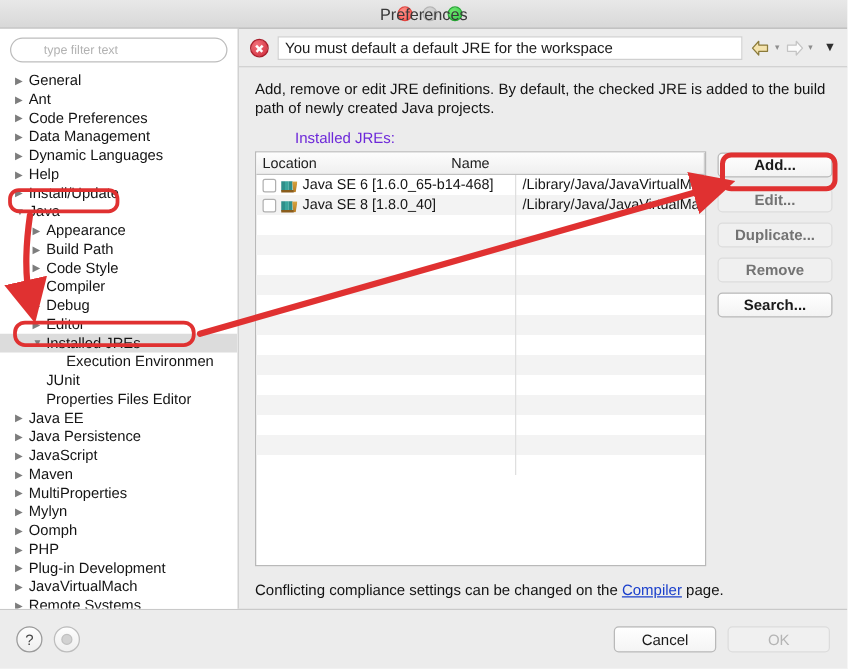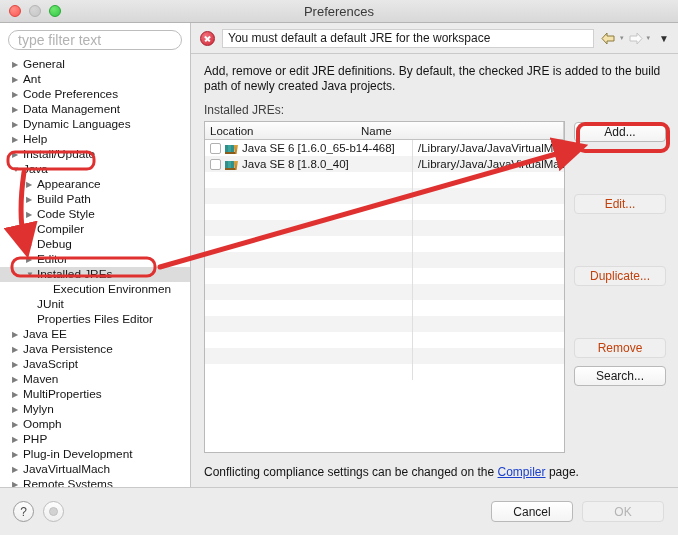--- a/index.html
+++ b/index.html
@@ -28,20 +28,21 @@
 
   
   #titlebar {
     height: 22px;
     min-height: 22px;
     background: linear-gradient(to bottom, #e8e8e8 0%, #d8d8d8 100%);
     border-bottom: 1px solid #b4b4b4;
     position: relative;
     display: flex;
     align-items: center;
+    justify-content: center;
   }
   #traffic {
     display: flex;
     gap: 8px;
     margin-left: 9px;
   }
   .light {
     width: 12px; height: 12px;
     border-radius: 50%;
     box-sizing: border-box;
@@ -80,23 +81,23 @@
   #filter-wrap {
     padding: 7px 8px 6px 8px;
     background: #ffffff;
   }
   #filter-input {
     width: 100%;
     box-sizing: border-box;
     height: 20px;
     border: 1px solid #bdbdbd;
     border-radius: 10px;
-    font-size: 14px;
+    font-size: 10px;
     font-family: "Liberation Sans", sans-serif;
-    padding: 0 9px;
+    padding: 0 26px;
     color: #333;
     background: #fff;
     outline: none;
   }
   #filter-input::placeholder { color: #b2b2b2; }
   #tree {
     flex: 1;
     overflow: hidden;
     padding-top: 1px;
     background: #fff;
@@ -201,22 +202,23 @@
     background: #ececec;
   }
   #desc {
     font-size: 12px;
     line-height: 15px;
     color: #131313;
     margin-bottom: 9px;
   }
   #list-label {
     font-size: 12px;
-    color: #404040;
+    color: #6d28d9;
     margin-bottom: 4px;
+    margin-left: 32px;
   }
   #table-area {
     flex: 1;
     display: flex;
     gap: 9px;
     min-height: 0;
   }
   #table {
     flex: 1;
     border: 1px solid #b9b9b9;
@@ -327,26 +329,26 @@
     border-radius: 4px;
     border: 1px solid #b9b9b9;
     background: linear-gradient(to bottom, #ffffff, #f3f3f3);
     font-size: 12px;
     font-family: "Liberation Sans", sans-serif;
     color: #1a1a1a;
     display: flex;
     align-items: center;
     justify-content: center;
     box-sizing: border-box;
+    font-weight: bold;
   }
   .sbtn.disabled {
-    color: #c2410c;
+    color: #737373;
     background: #f0f0f0;
     border-color: #dcdcdc;
-    margin-top: 44px;
   }
 
   
   #panel-foot {
     padding: 12px 0 8px 0;
   }
   #conflict-text {
     font-size: 12px;
     color: #131313;
   }

